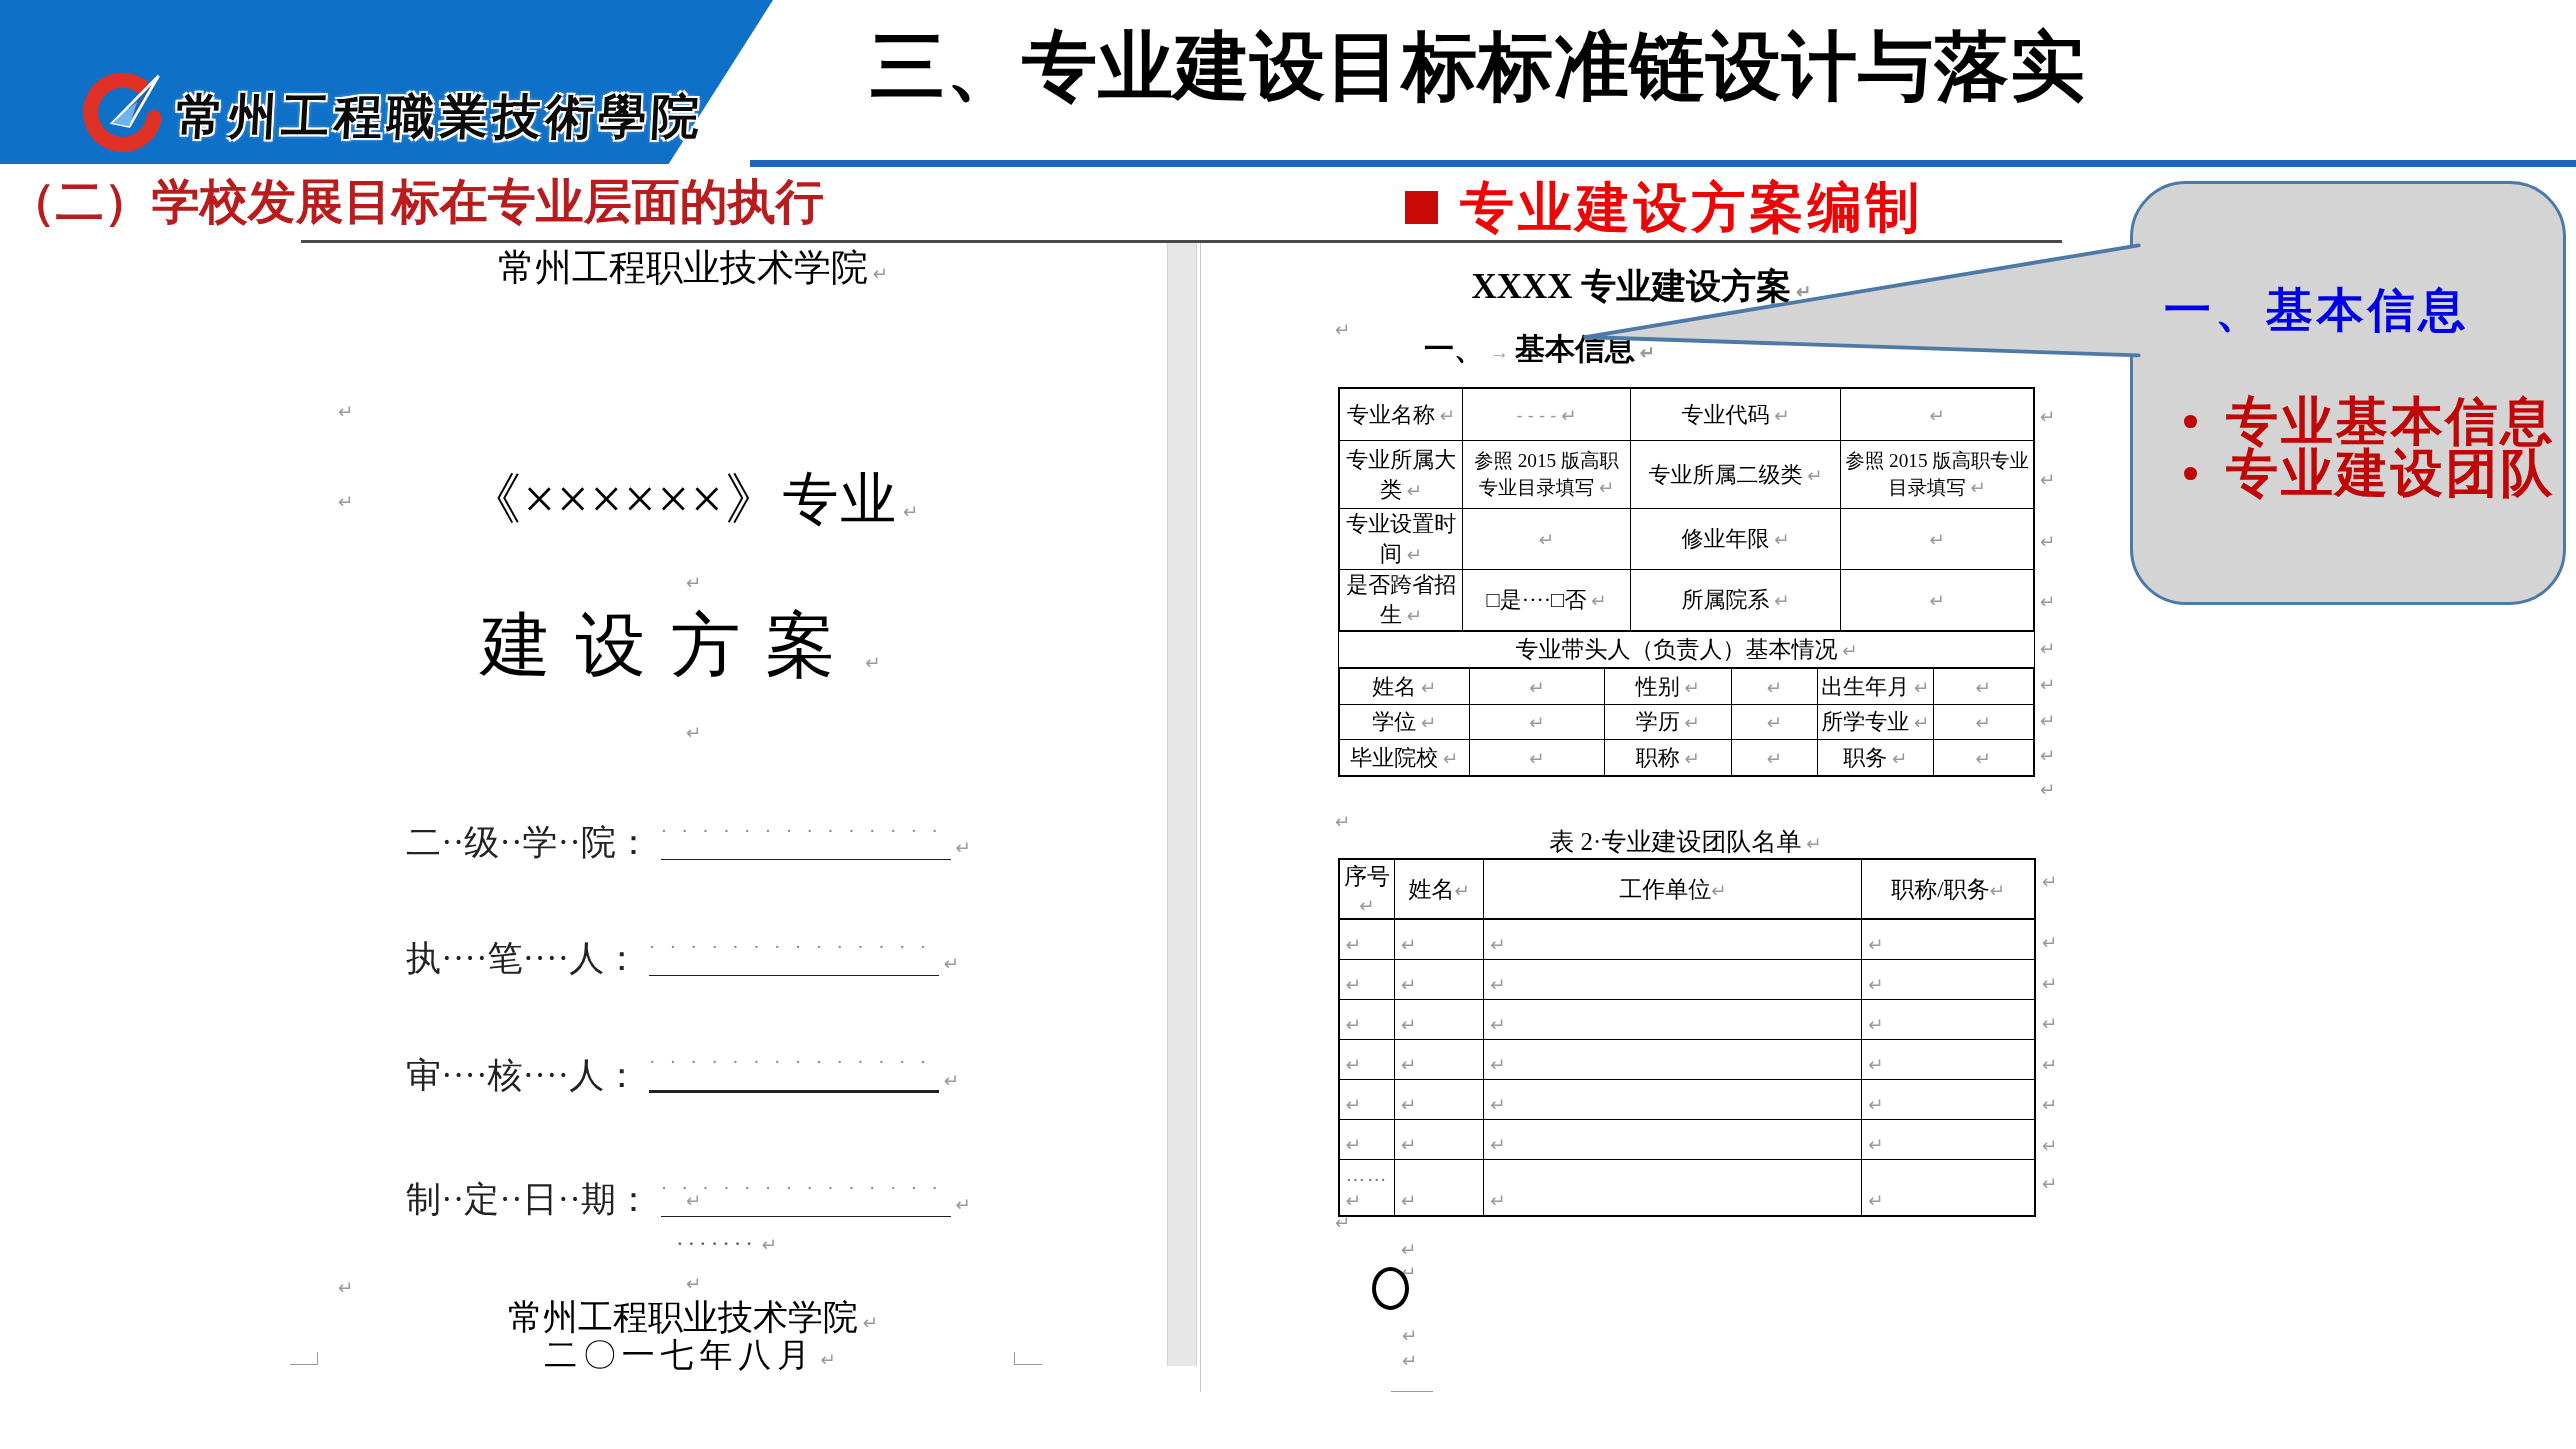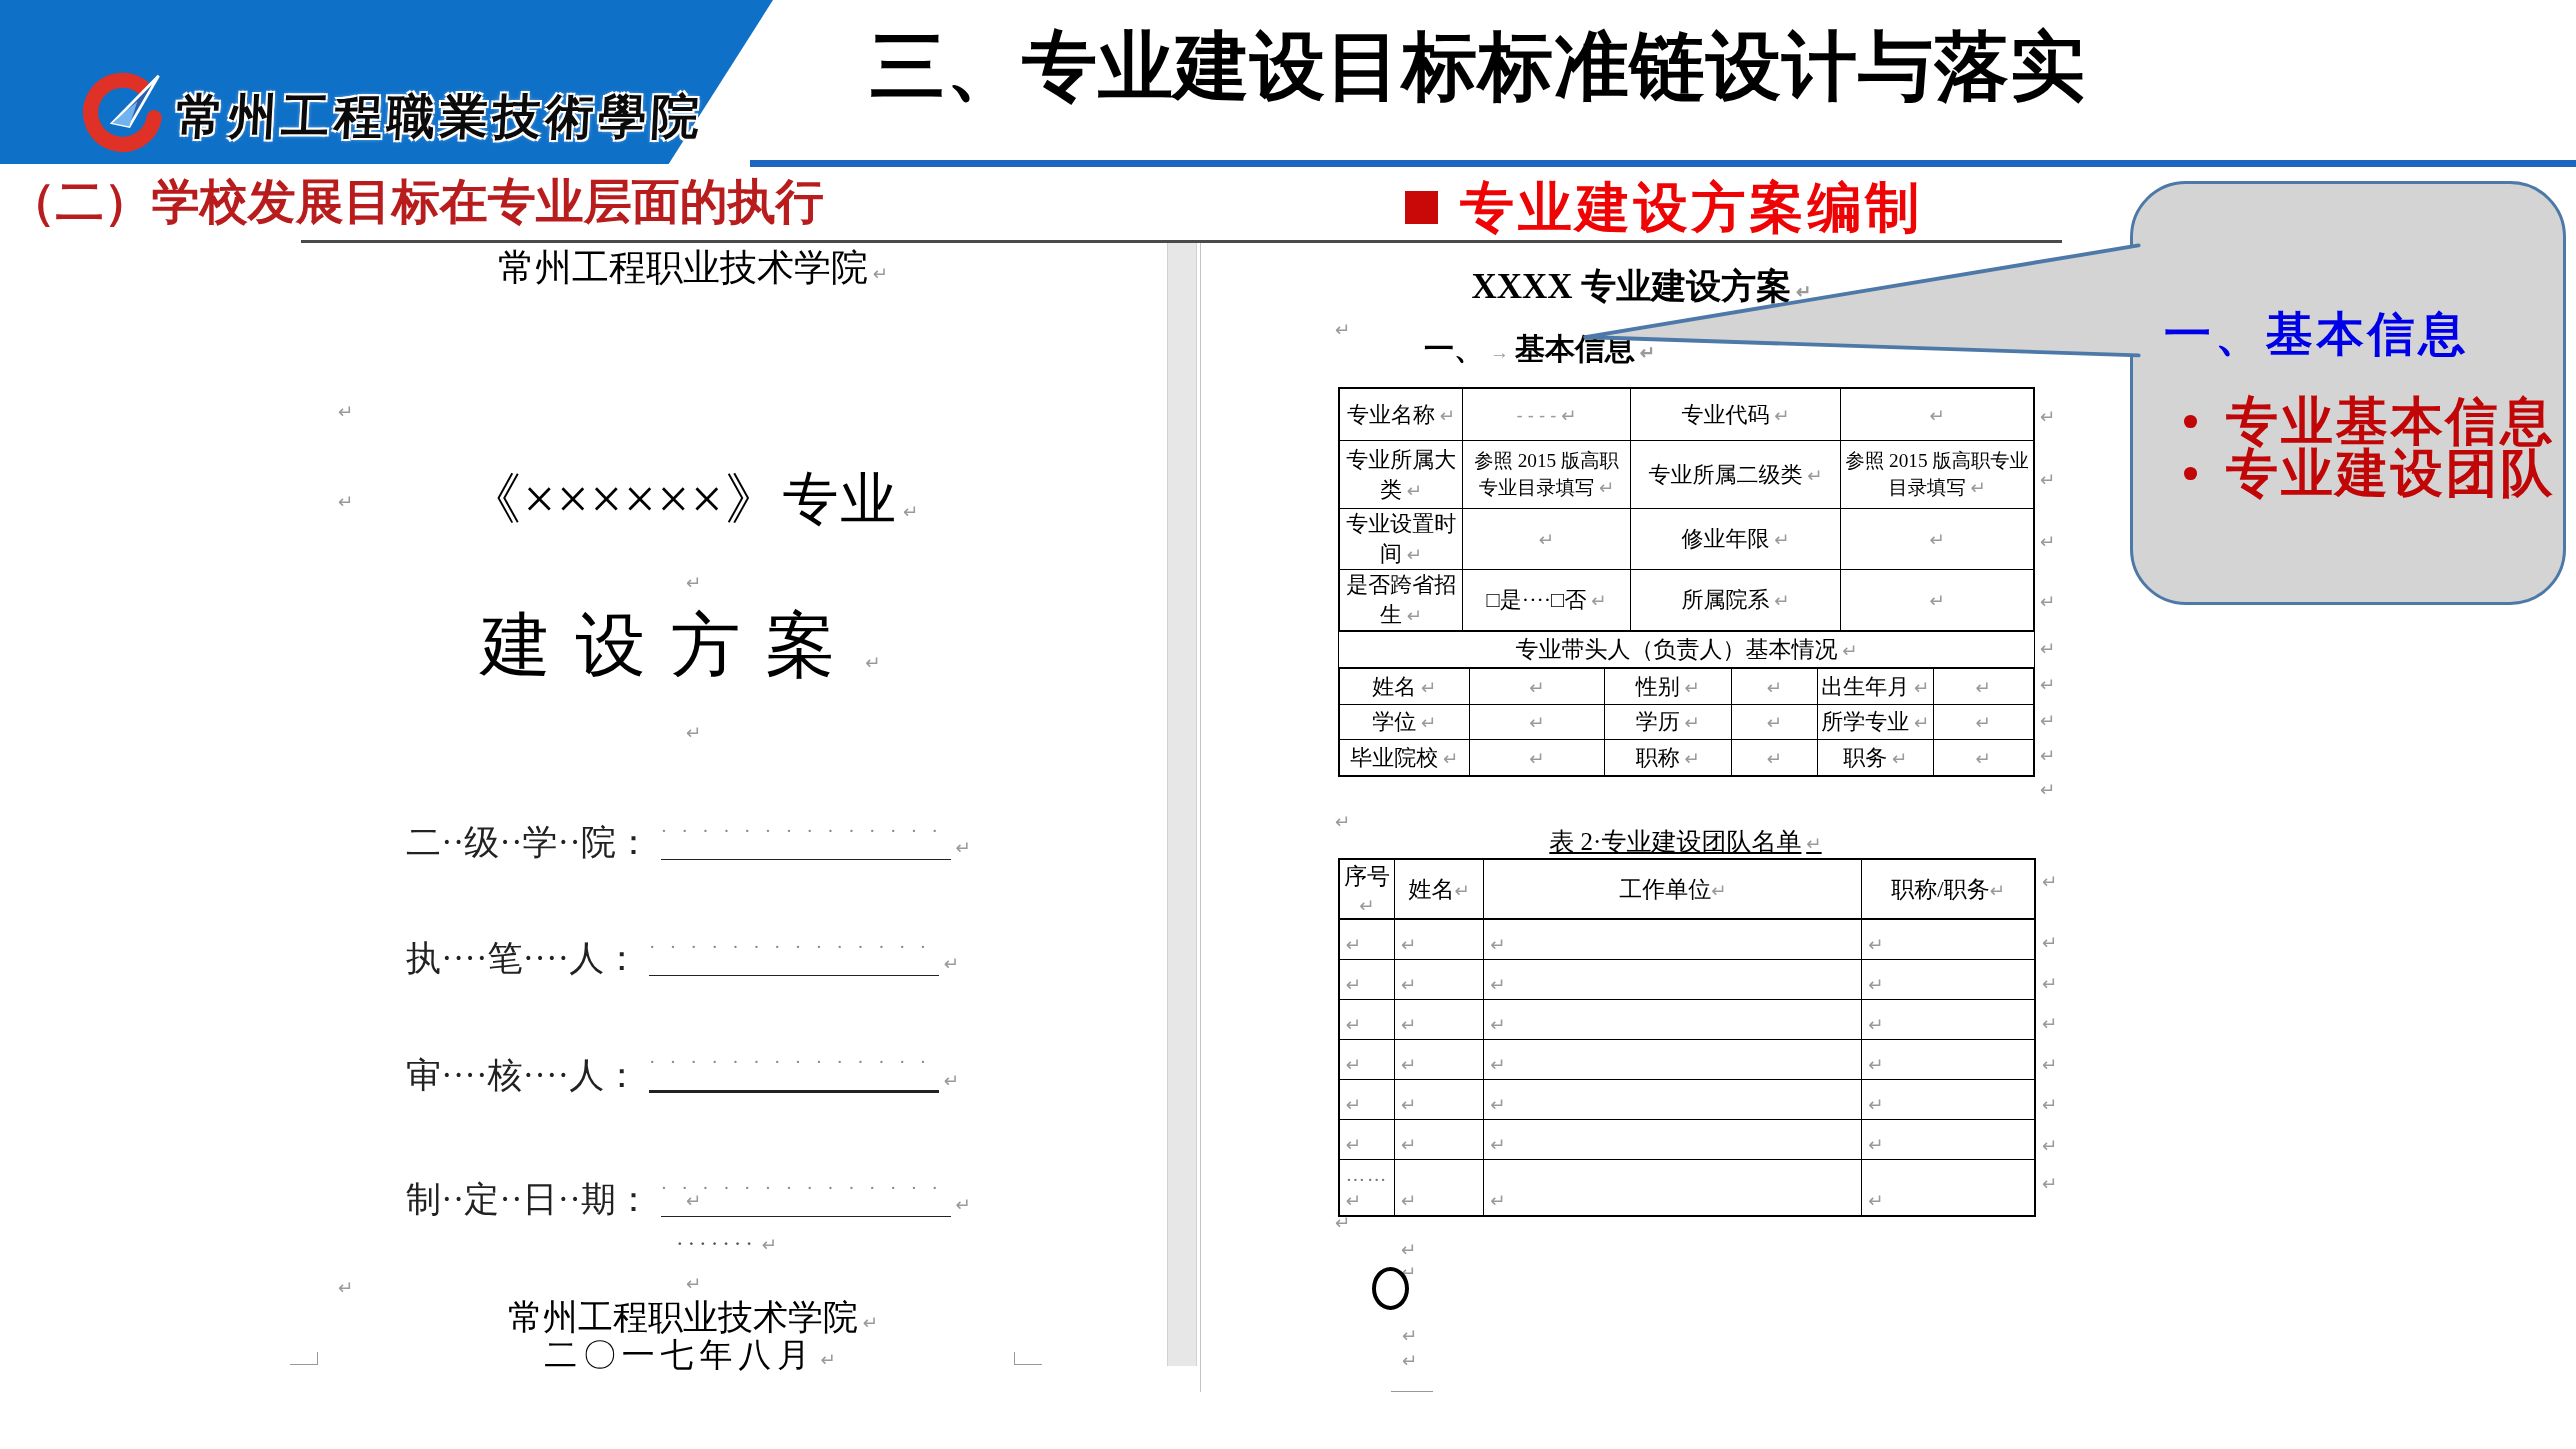--- a/index.html
+++ b/index.html
@@ -35,21 +35,21 @@
   #lp-footer-school{left:221px;top:1294px;width:944px;text-align:center;font-size:35px;}
   #lp-footer-date{left:221px;top:1333px;width:944px;text-align:center;font-size:33px;letter-spacing:5.8px;}
 
   #scrollbar{left:1167px;top:243px;width:28px;height:1123px;background:#e7e7e7;
              border-left:1px solid #d2d2d2;border-right:1px solid #d2d2d2;}
   #pane-divider{left:1200px;top:243px;width:1px;height:1149px;background:#c4c4c4;}
 
   #rp-title{left:1207px;top:263px;width:869px;text-align:center;font-size:35px;font-weight:bold;}
   #rp-heading{left:1424px;top:329px;font-size:30px;font-weight:bold;}
   .caption{left:1338px;width:695px;text-align:center;font-size:25px;}
-  #cap1{top:361px;} #cap2{top:825px;text-decoration:underline;}
+  #cap1{top:361px;} #cap2{top:825px;}
 
   
   .twrap{position:absolute;border:1.9px solid #000;background:#fff;}
   #t1{left:1338px;top:387px;width:695px;}
   #t2{left:1338px;top:858px;width:696px;}
   .twrap table{border-collapse:collapse;table-layout:fixed;width:100%;}
   .twrap td{border:1px solid #000;font-family:"Liberation Serif",serif;font-size:22px;
             text-align:center;vertical-align:middle;padding:0 1.9px;overflow:hidden;}
   td.note{font-size:19.3px;line-height:1.35;}
   td.bl{text-align:left;vertical-align:bottom;padding:1.9px 5.8px;}
@@ -67,21 +67,21 @@
   .cm{position:absolute;width:27px;height:11.6px;}
   #cm-l{left:290px;top:1352px;border-bottom:1.9px solid #999;border-right:1.9px solid #999;}
   #cm-r{left:1014px;top:1352px;border-bottom:1.9px solid #999;border-left:1.9px solid #999;}
   #cm-b{left:1391px;top:1391px;width:42px;border-top:1.9px solid #999;}
 
   
   #callout{left:2130px;top:181px;width:430px;height:418px;background:#d4d4d4;
            border:3.9px solid #4d79a8;border-radius:56px;z-index:20;}
   #tail{left:1574px;top:230px;z-index:21;}
   #callout-title{position:absolute;left:31px;top:95px;font-size:47px;font-weight:900;
-                 color:#0000e8;letter-spacing:3.9px;z-index:22;margin-top:24px;}
+                 color:#0000e8;letter-spacing:3.9px;z-index:22;}
   #callout-list{position:absolute;left:93px;top:211px;margin:0;padding:0;list-style:none;z-index:22;}
   #callout-list li{position:relative;font-size:52px;line-height:52px;font-weight:900;
                    color:#c00606;letter-spacing:2.9px;}
   #callout-list li::before{content:"";position:absolute;left:-42px;top:20px;width:12.6px;height:12.6px;
                    border-radius:50%;background:#c00606;}
 </style>
 </head>
 <body>
 
 <div id="stage">

